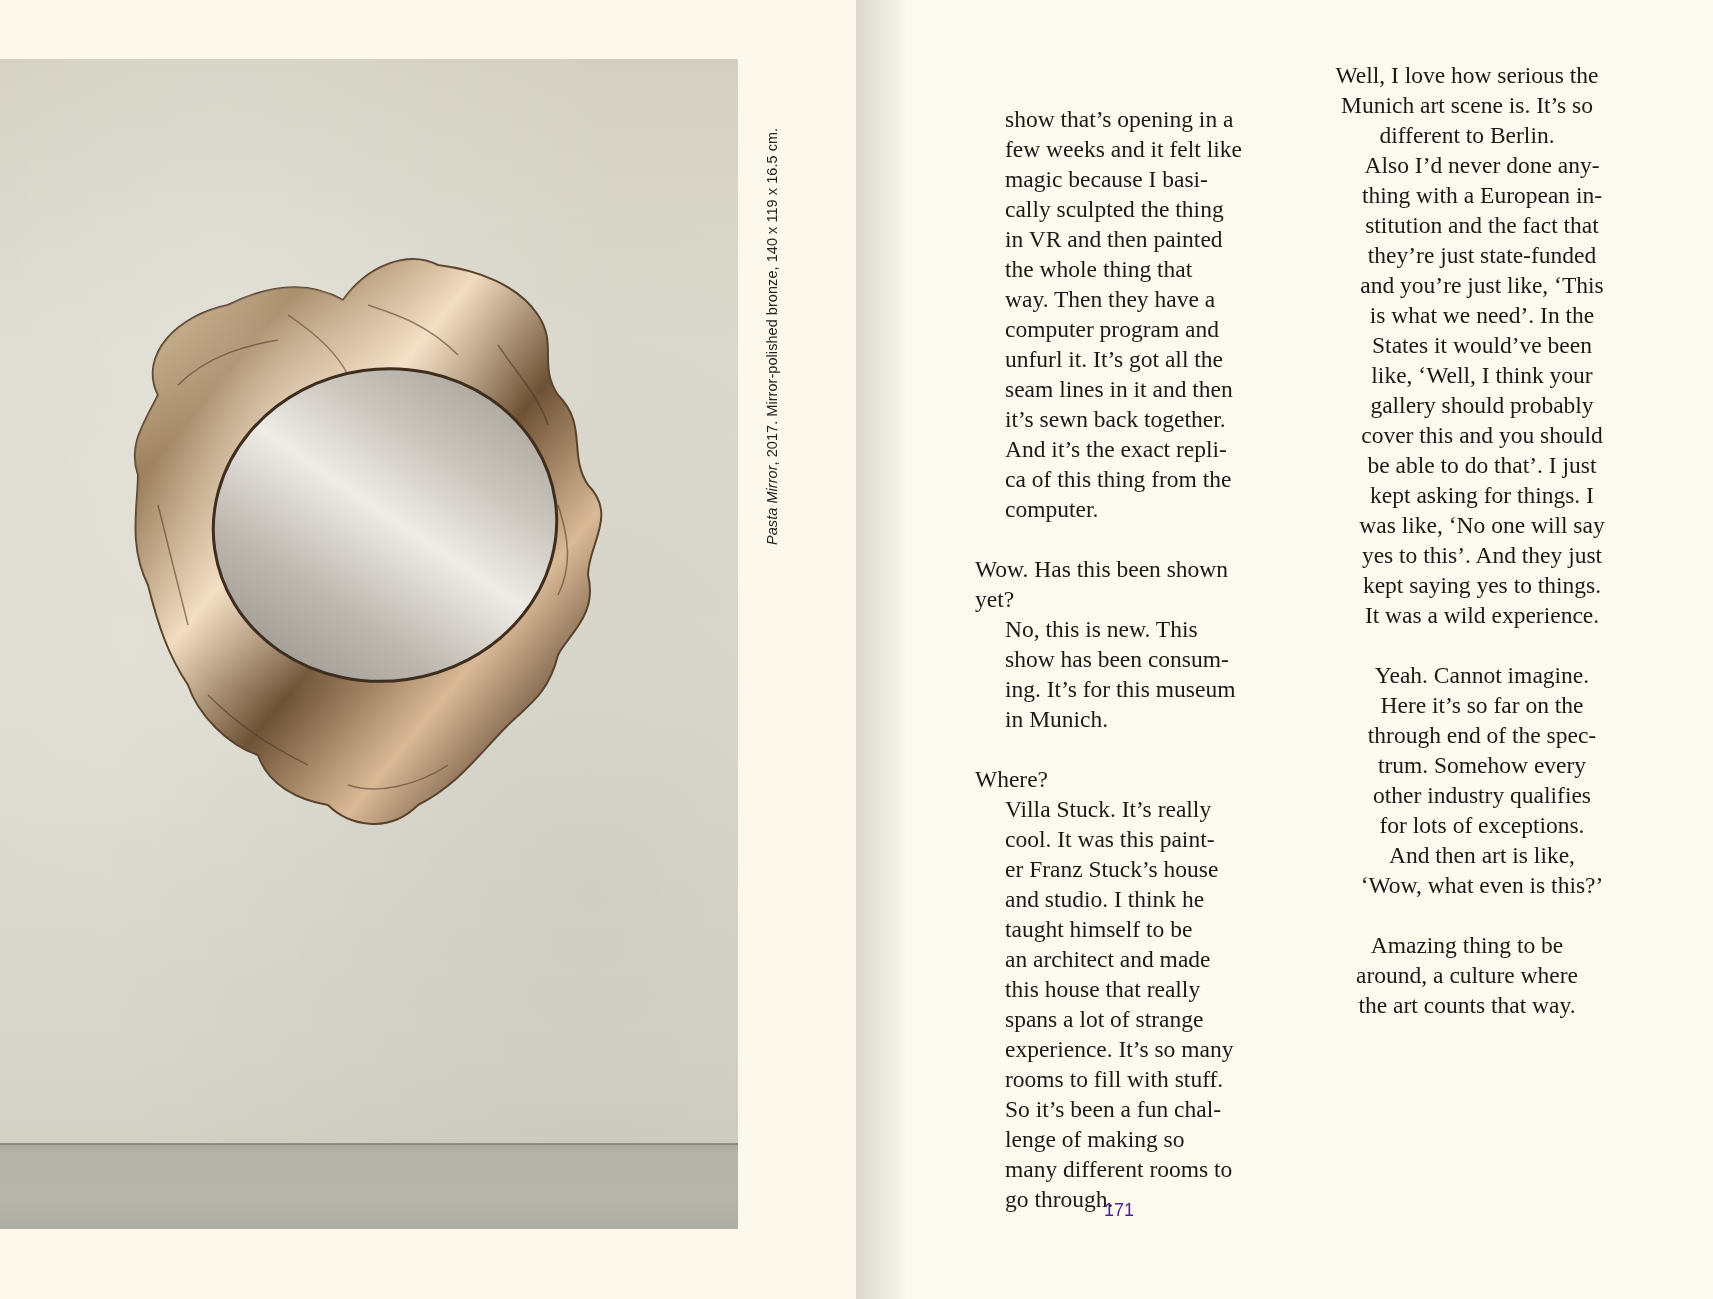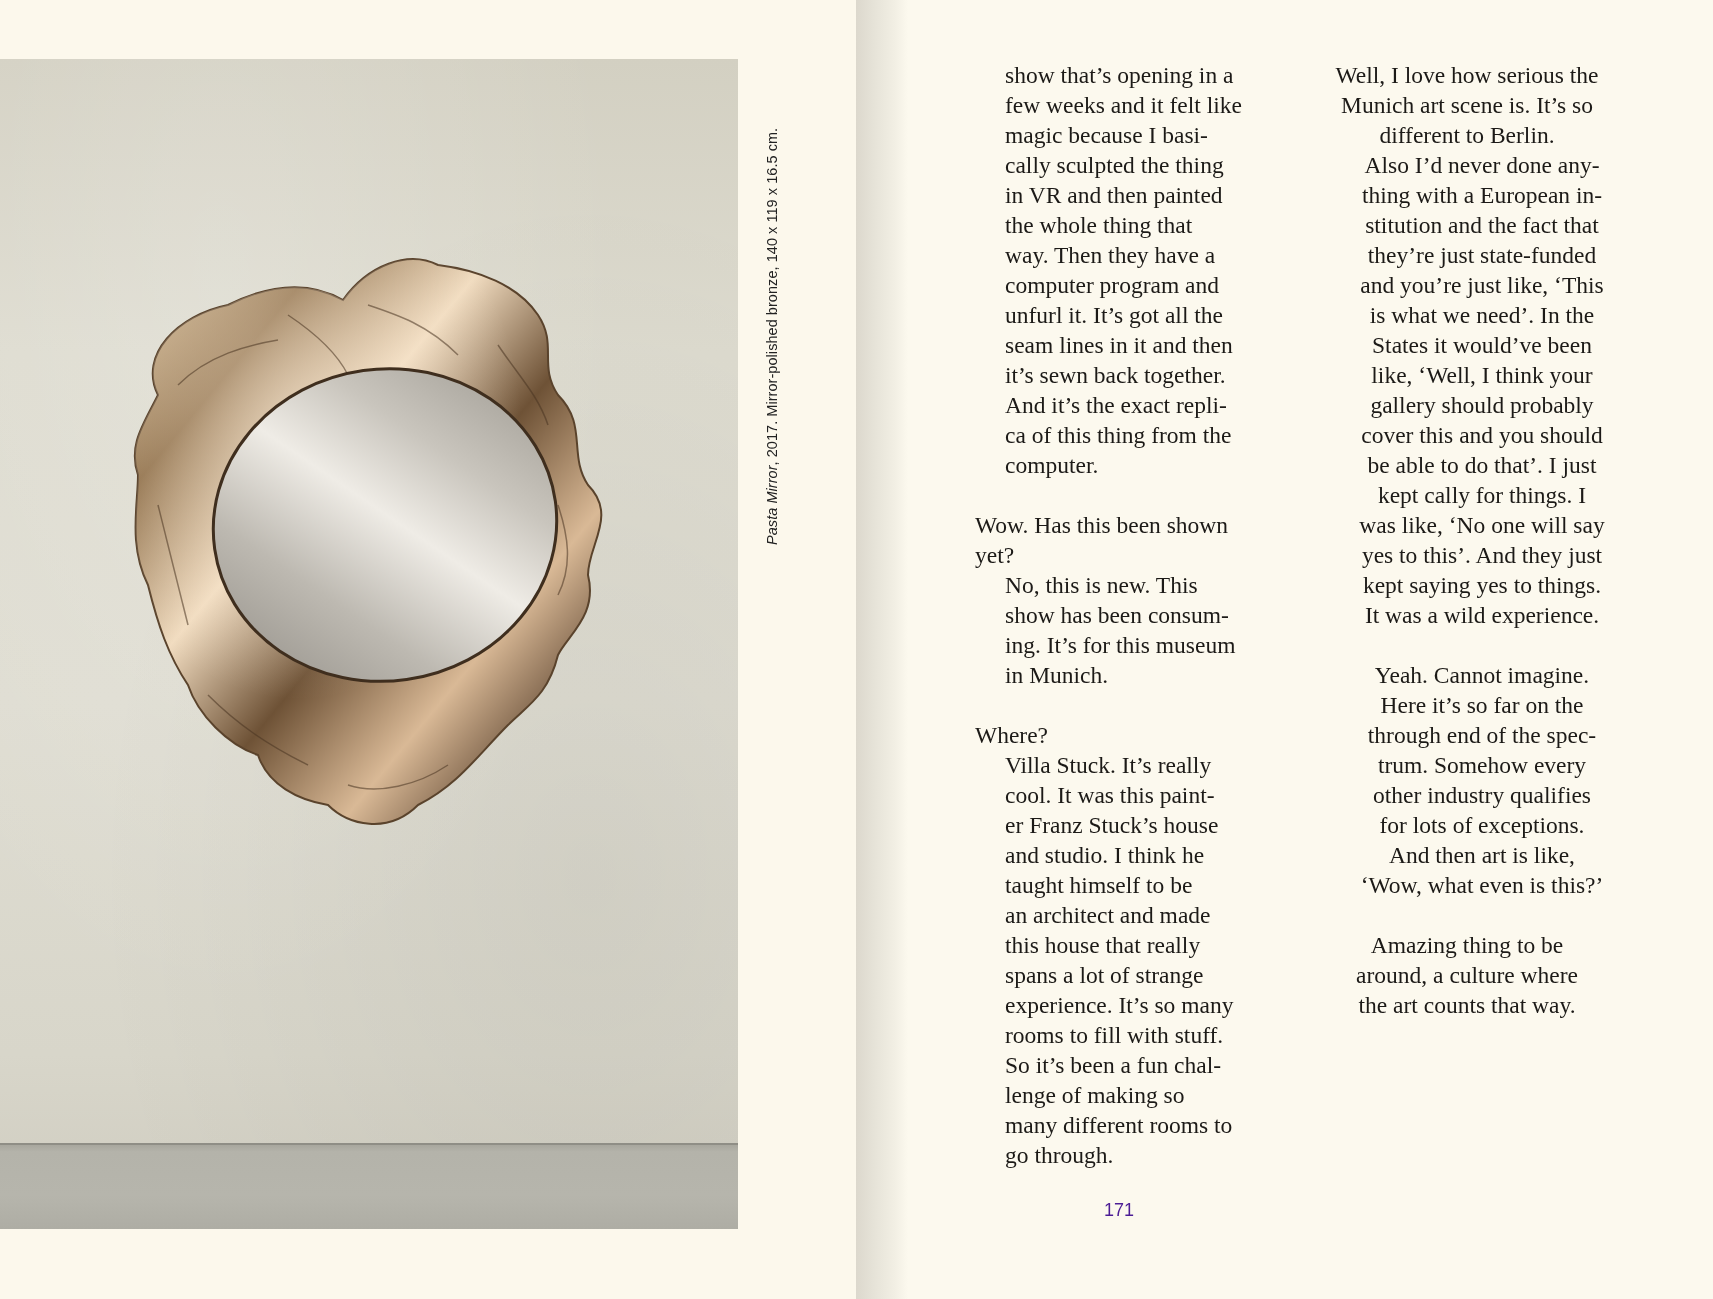--- a/index.html
+++ b/index.html
@@ -35,21 +35,21 @@
     position: absolute; left: 764px; top: 545px;
     transform-origin: 0 0; transform: rotate(-90deg);
     font-family: "Liberation Sans", sans-serif; font-size: 14.5px; color: #222;
     white-space: nowrap; letter-spacing: 0.05px;
   }
   .caption em { font-style: italic; }
   .col {
     position: absolute; top: 60px; width: 300px;
     font-size: 23.5px; line-height: 30px; color: #1c1a17;
   }
-  .col-1 { left: 975px; }
+  .col-1 { left: 975px; margin-top: 44px; }
   .col-2 { left: 1312px; width: 310px; text-align: center; }
   .q { margin: 0; }
   .a { margin: 0 0 0 30px; }
   .line { display: block; white-space: nowrap; }
   .gap { height: 30px; }
   .page-number {
     position: absolute; left: 1104px; top: 1200px;
     font-family: "Liberation Sans", sans-serif; font-size: 18px; color: #4c1d95;
   }
 </style>
@@ -165,21 +165,21 @@
         <span class="line">thing with a European in-</span>
         <span class="line">stitution and the fact that</span>
         <span class="line">they’re just state-funded</span>
         <span class="line">and you’re just like, ‘This</span>
         <span class="line">is what we need’. In the</span>
         <span class="line">States it would’ve been</span>
         <span class="line">like, ‘Well, I think your</span>
         <span class="line">gallery should probably</span>
         <span class="line">cover this and you should</span>
         <span class="line">be able to do that’. I just</span>
-        <span class="line">kept cally for things. I</span>
+        <span class="line">kept asking for things. I</span>
         <span class="line">was like, ‘No one will say</span>
         <span class="line">yes to this’. And they just</span>
         <span class="line">kept saying yes to things.</span>
         <span class="line">It was a wild experience.</span>
       </p>
       <div class="gap"></div>
       <p class="a">
         <span class="line">Yeah. Cannot imagine.</span>
         <span class="line">Here it’s so far on the</span>
         <span class="line">through end of the spec-</span>

